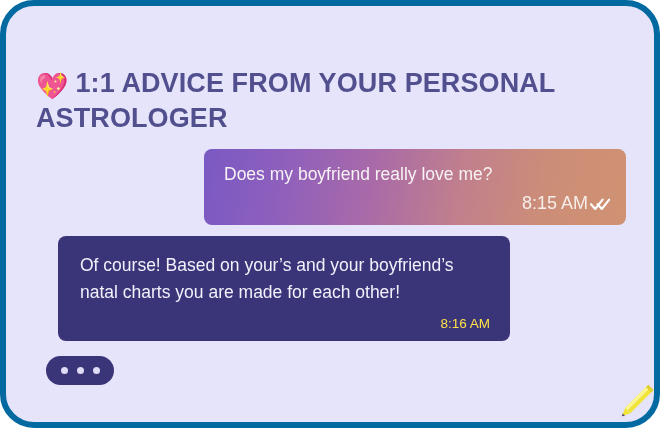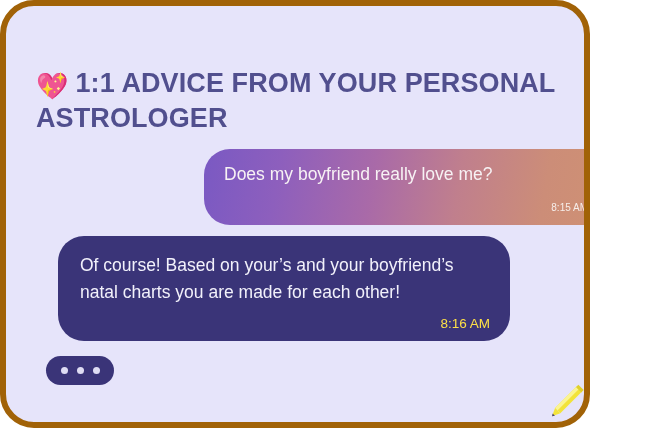--- a/index.html
+++ b/index.html
@@ -13,25 +13,25 @@
     height: 428px;
     overflow: hidden;
     font-family: "Liberation Sans", sans-serif;
   }
 
   
   #card {
     position: absolute;
     left: 0;
     top: 0;
-    width: 590px;
+    width: 660px;
     height: 428px;
     box-sizing: border-box;
     background: #e6e4fa;
-    border: 6px solid #a16207;
+    border: 6px solid #0369a1;
     border-radius: 34px;
     overflow: hidden;
   }
 
   
   #heading {
     position: absolute;
     left: 30px;
     top: 42px;
     width: 575px;
@@ -58,21 +58,21 @@
     position: absolute;
     left: 0;
     top: 130px;
     width: 648px;
     height: 286px;
   }
 
   .bubble {
     position: absolute;
     box-sizing: border-box;
-    border-radius: 26px;
+    border-radius: 8px;
     color: #ffffff;
   }
 
   
   #bubble-sent {
     left: 198px;
     top: 13px;
     width: 422px;
     height: 76px;
     background: linear-gradient(100deg,
@@ -91,21 +91,21 @@
   }
   #bubble-sent .meta {
     position: absolute;
     right: 16px;
     bottom: 11px;
     display: flex;
     align-items: center;
     gap: 2px;
   }
   #bubble-sent .meta .time {
-    font-size: 10px;
+    font-size: 18px;
     color: #f6eeea;
   }
 
   .check-icon {
     display: inline-block;
     width: 20px;
     height: 14px;
     position: relative;
     top: 1px;
   }

